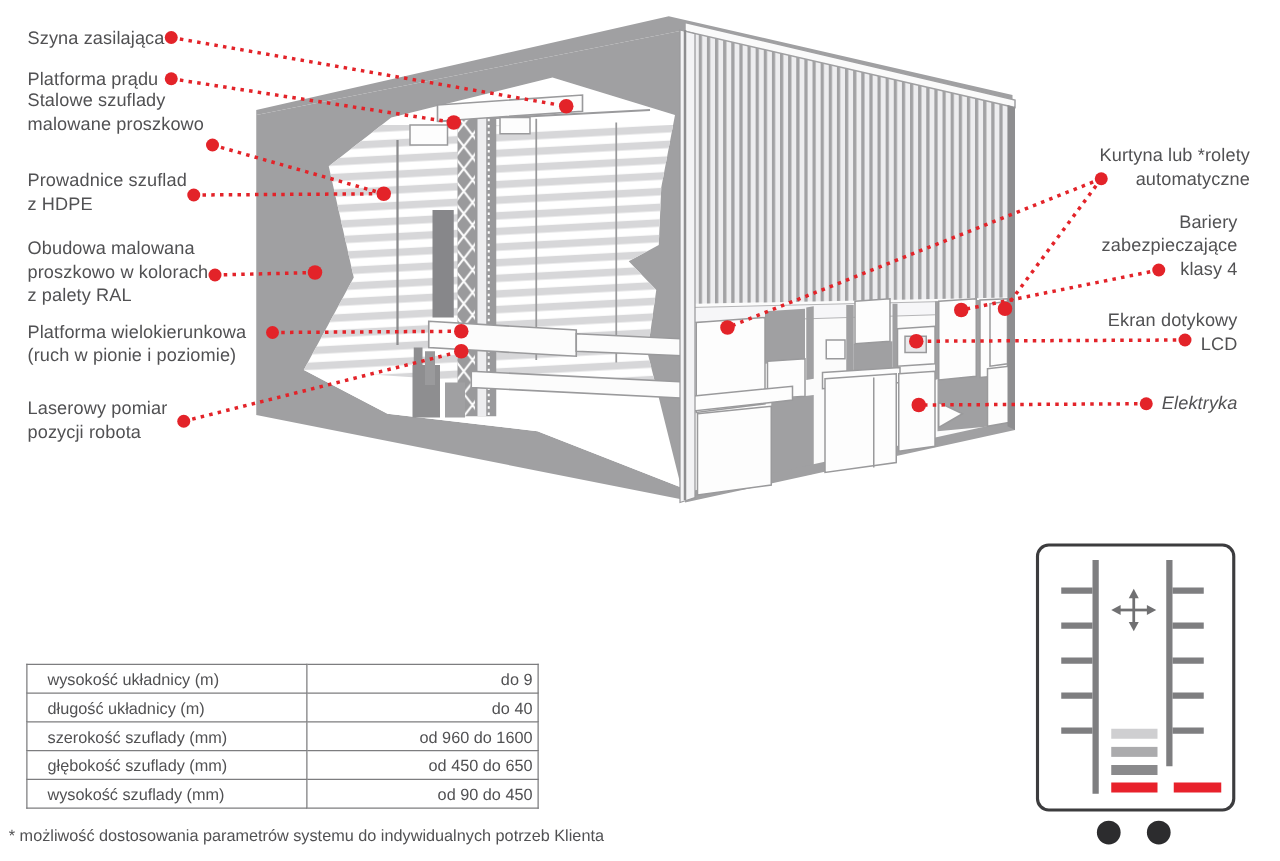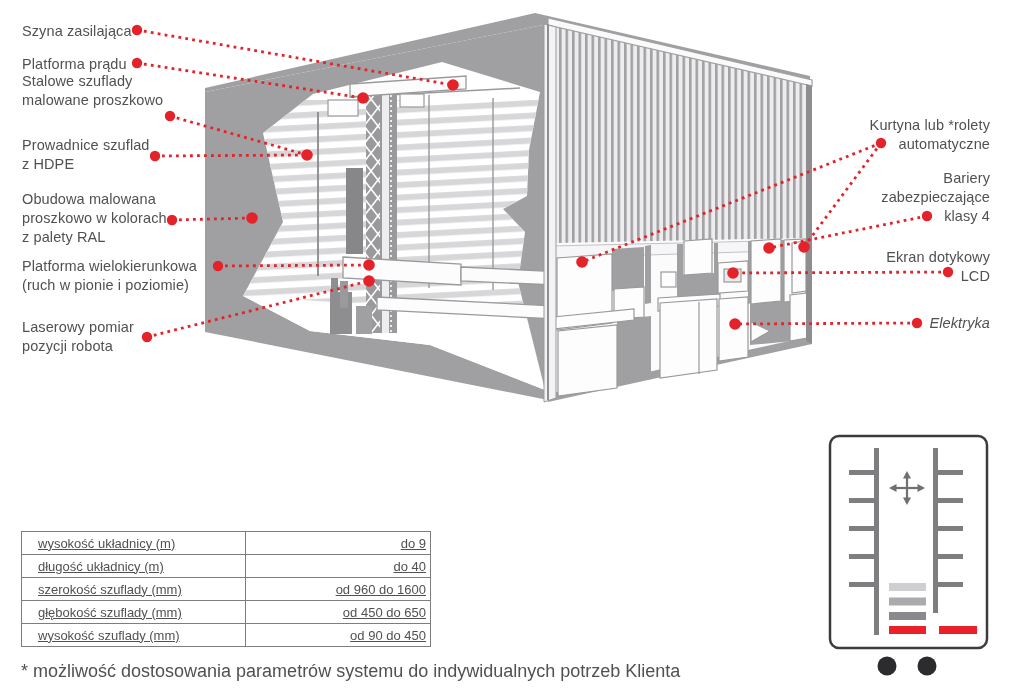--- a/index.html
+++ b/index.html
@@ -9,29 +9,29 @@
   }
   #scene{position:absolute;left:0;top:0;width:1024px;height:689px;}
   .lbl{
     position:absolute;font-size:14.5px;line-height:19px;color:#515153;
     white-space:pre-line;letter-spacing:0.1px;
   }
   .lbl.left{text-align:left;}
   .lbl.right{text-align:right;}
   table.spec{
     position:absolute;left:21px;top:531px;border-collapse:collapse;
-    font-size:13px;color:#515153;text-decoration:underline;
+    font-size:13px;color:#515153;
   }
   table.spec td{
     border:1px solid #7d7d7f;height:22px;background:#ffffff;
   }
   td.param{width:203px;padding:0 4px 0 16px;text-align:left;}
   td.value{width:176px;text-align:right;padding:0 4px;}
   .footnote{
-    position:absolute;left:21px;top:661px;font-size:18px;color:#515153;
+    position:absolute;left:7px;top:661px;font-size:13px;color:#515153;
   }
 </style>
 </head>
 <body>
 
 <svg id="scene" viewBox="0 0 1024 689">
   <defs>
     <pattern id="slats" patternUnits="userSpaceOnUse" width="6.5" height="8">
       <rect x="0" y="0" width="2.6" height="8" fill="#a2a2a4"></rect>
     </pattern>
@@ -226,21 +226,21 @@
 <div class="lbl left" style="left:22px;top:136px;">Prowadnice szuflad
 z HDPE</div>
 <div class="lbl left" style="left:22px;top:190px;">Obudowa malowana
 proszkowo w kolorach
 z palety RAL</div>
 <div class="lbl left" style="left:22px;top:257px;">Platforma wielokierunkowa
 (ruch w pionie i poziomie)</div>
 <div class="lbl left" style="left:22px;top:318px;">Laserowy pomiar
 pozycji robota</div>
 
-<div class="lbl right" style="right:34px;top:116px;">Kurtyna lub *rolety
+<div class="lbl right" style="right:24px;top:116px;">Kurtyna lub *rolety
 automatyczne</div>
 <div class="lbl right" style="right:34px;top:169px;">Bariery
 zabezpieczające
 klasy 4</div>
 <div class="lbl right" style="right:34px;top:248px;text-align:right;">Ekran dotykowy
 LCD</div>
 <div class="lbl right" style="right:34px;top:314px;font-style:italic;">Elektryka</div>
 
 <table class="spec">
   <tbody>

